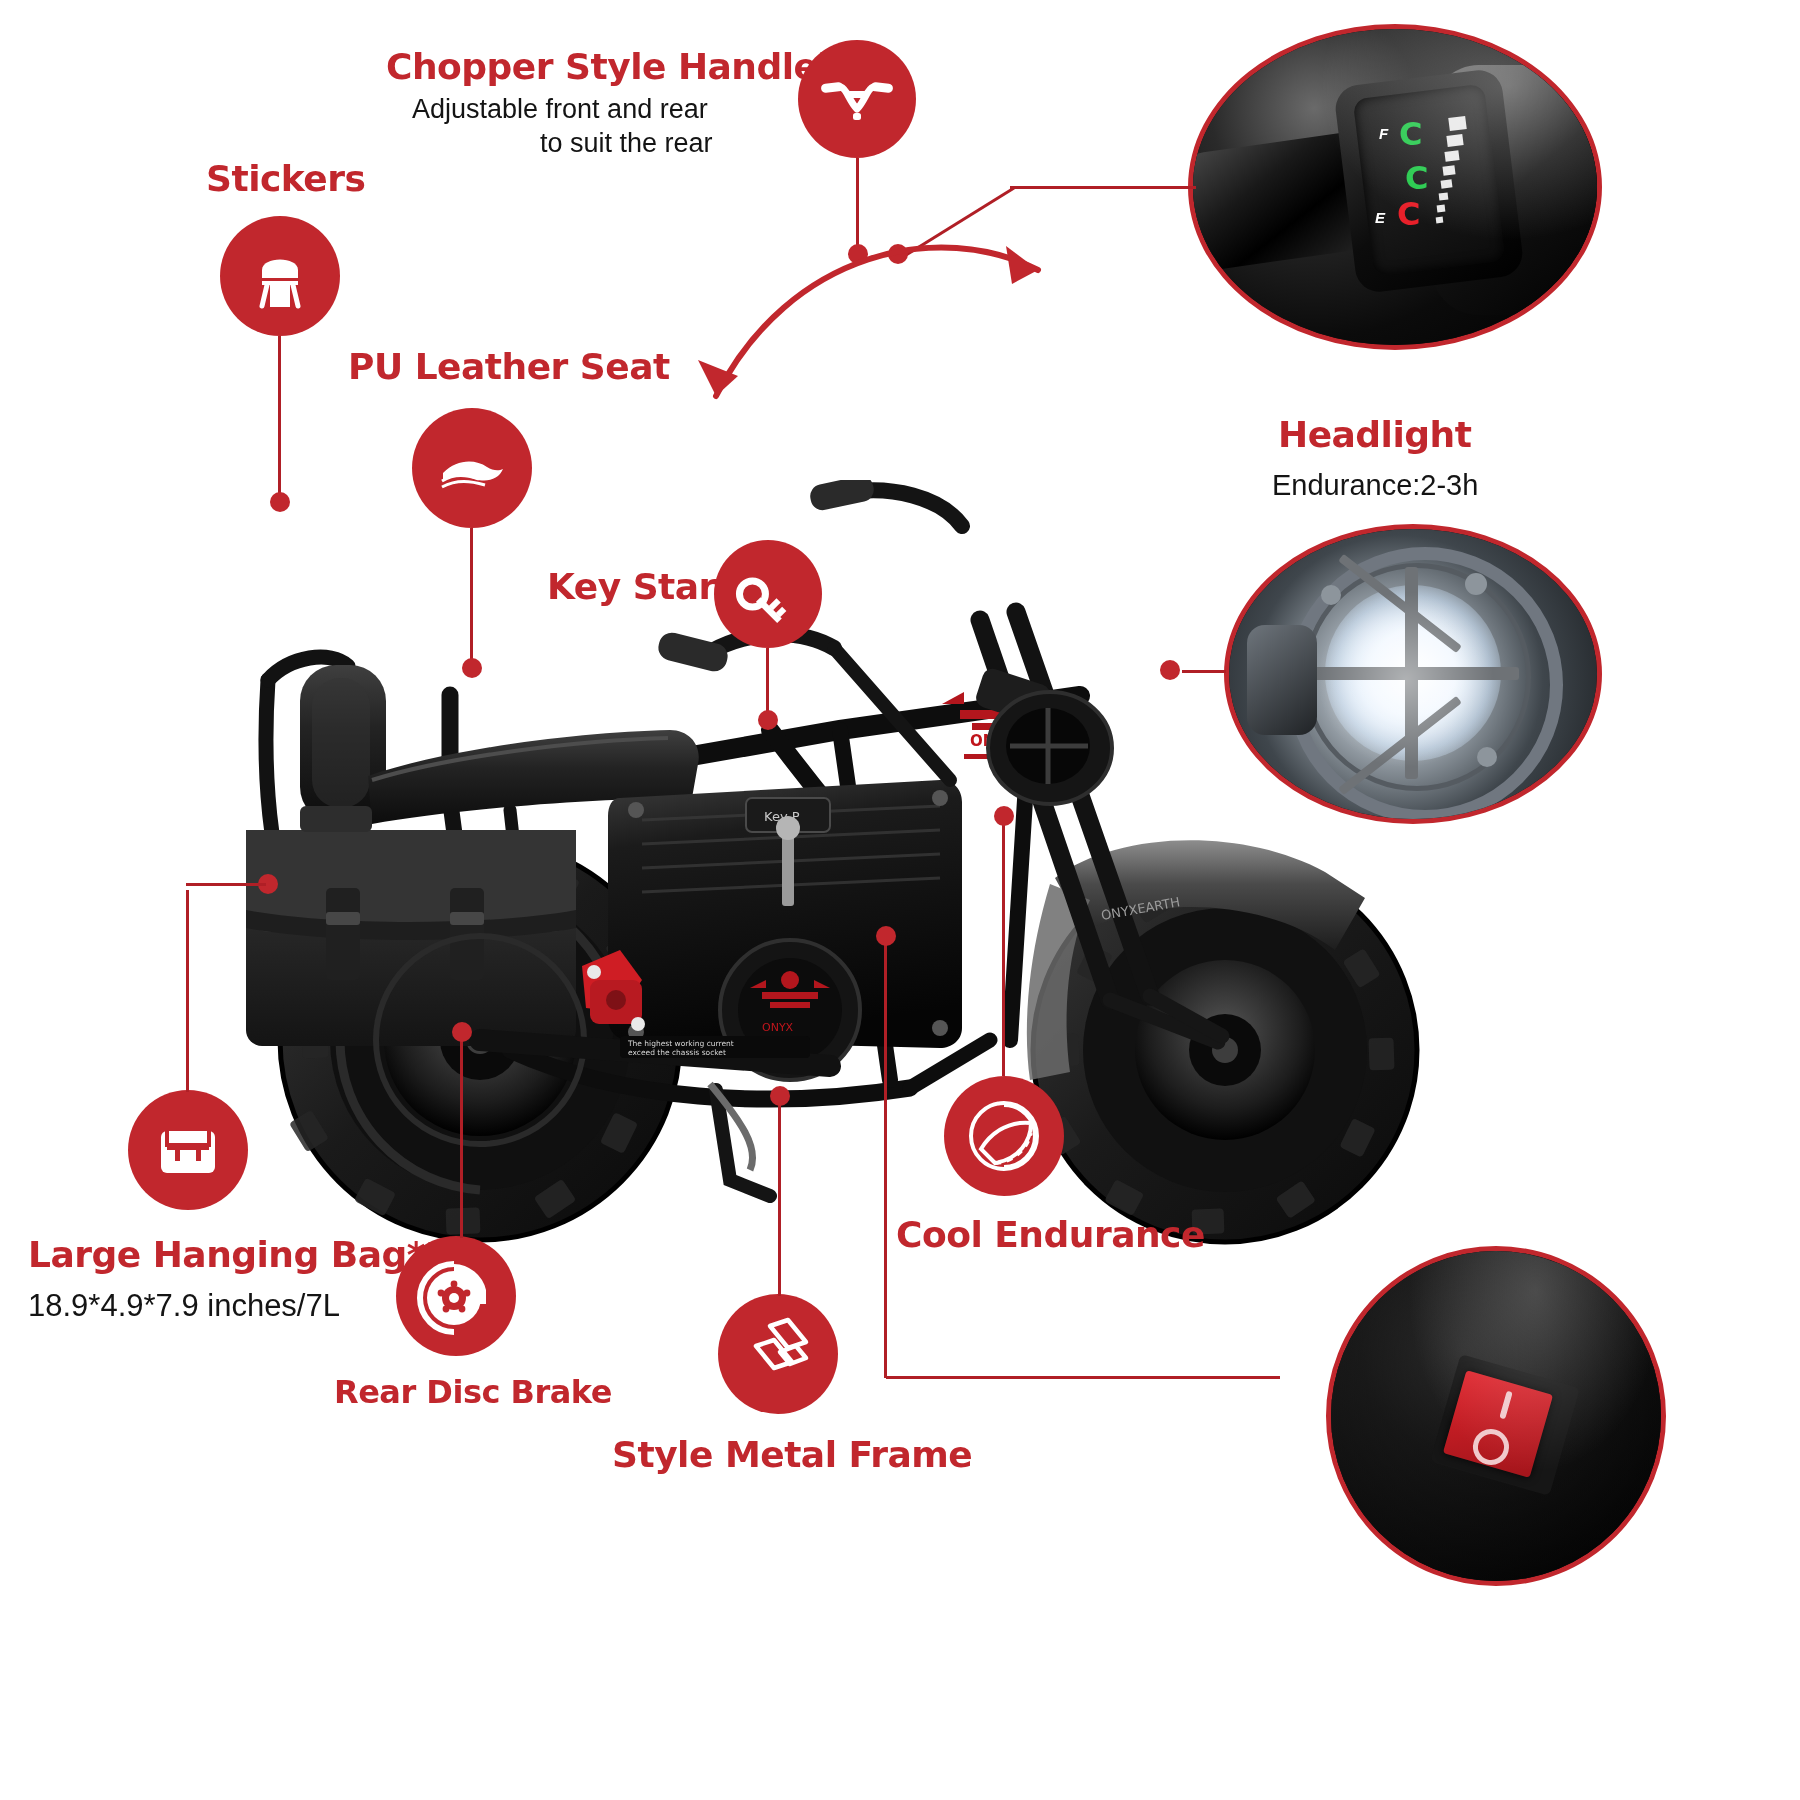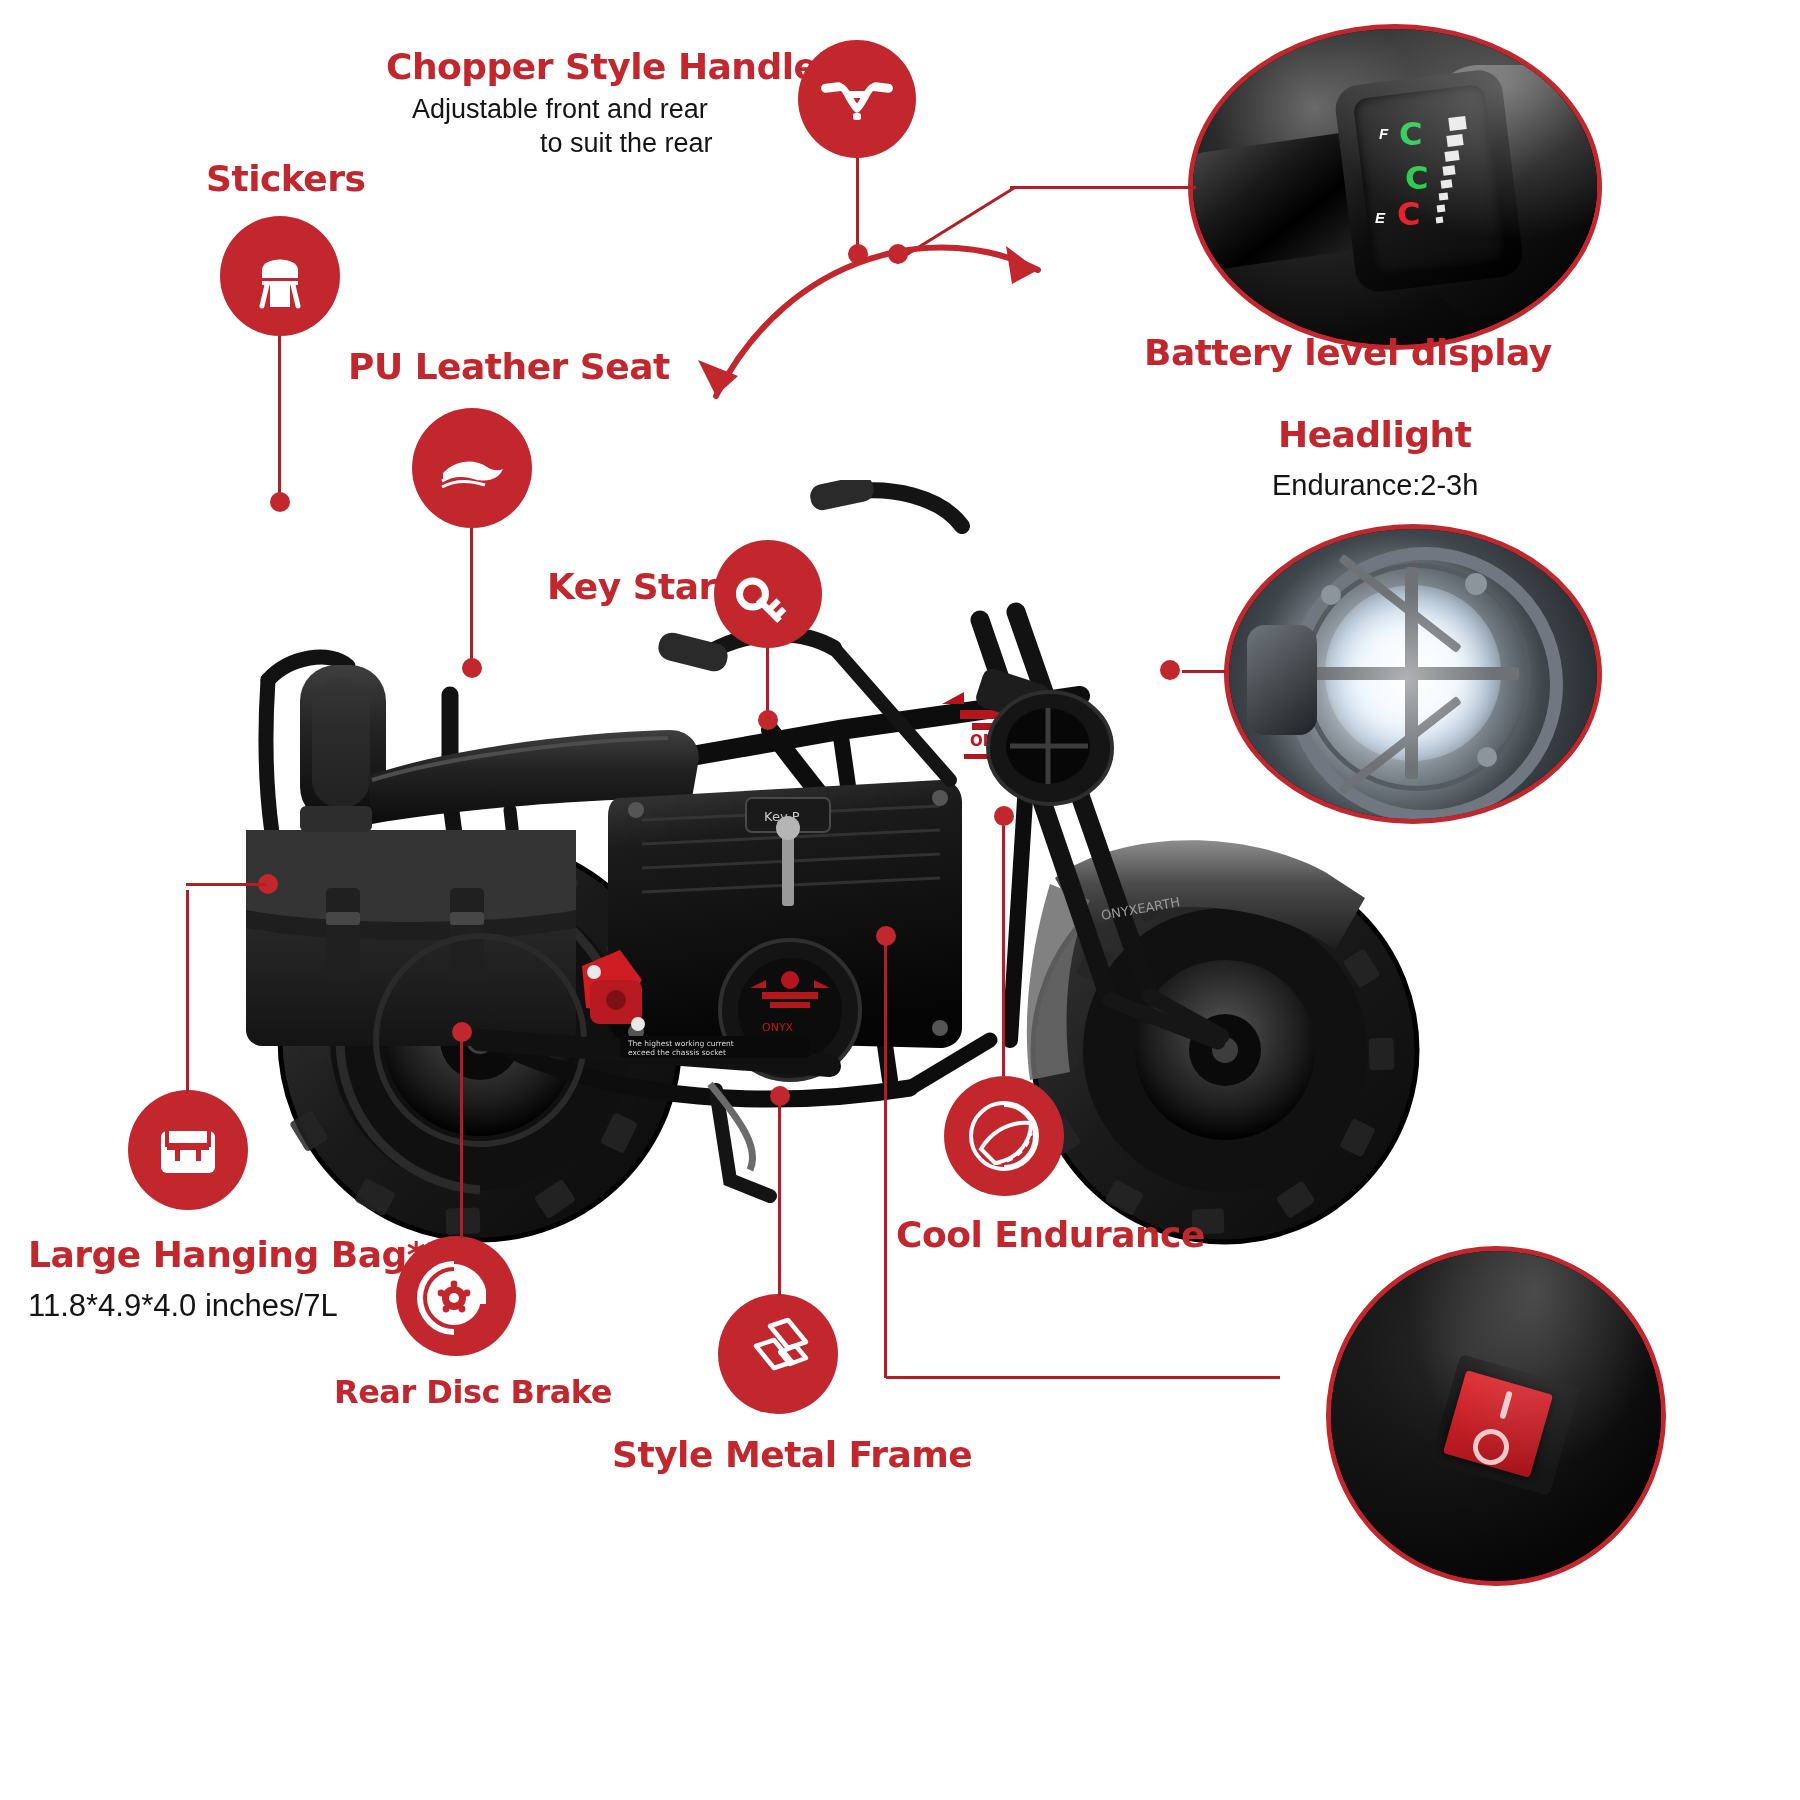--- a/index.html
+++ b/index.html
@@ -397,21 +397,20 @@
     <div class="tick" style="left:254px;top:106px;width:16px;height:11px;transform:rotate(-7deg);"></div>
     <div class="tick" style="left:252px;top:122px;width:14px;height:10px;transform:rotate(-7deg);"></div>
     <div class="tick" style="left:250px;top:137px;width:12px;height:9px;transform:rotate(-7deg);"></div>
     <div class="tick" style="left:248px;top:151px;width:11px;height:8px;transform:rotate(-7deg);"></div>
     <div class="tick" style="left:246px;top:164px;width:9px;height:7px;transform:rotate(-7deg);"></div>
     <div class="tick" style="left:244px;top:176px;width:8px;height:7px;transform:rotate(-7deg);"></div>
     <div class="tick" style="left:243px;top:188px;width:7px;height:6px;transform:rotate(-7deg);"></div>
 
     <div class="ph" style="background:radial-gradient(ellipse at 78% 18%, rgba(255,255,255,.30) 0%, rgba(255,255,255,0) 42%);"></div>
   </div>
-  <div class="abs title" style="left:1144px;top:334px;font-size:36px;">Battery level display</div>
 
   <div class="abs line-h" style="left:1010px;top:186px;width:186px;"></div>
   <svg class="abs" style="left:896px;top:182px;" width="130" height="82">
     <line x1="2" y1="78" x2="118" y2="6" stroke="#b01f26" stroke-width="3"></line>
   </svg>
   <div class="abs dot" style="left:888px;top:244px;width:20px;height:20px;"></div>
 
   <svg class="abs" style="left:690px;top:226px;" width="370" height="240">
     <path d="M348 44 C250 -6 100 24 26 170" fill="none" stroke="#c1272d" stroke-width="6" stroke-linecap="round"></path>
     <polygon points="348,44 316,20 322,58" fill="#c1272d"></polygon>
@@ -452,21 +451,21 @@
       <path d="M20 22 L20 36 L62 36 L62 22" fill="none" stroke="#c1272d" stroke-width="4"></path>
       <rect x="20" y="36" width="42" height="5" fill="#c1272d"></rect>
       <rect x="28" y="36" width="5" height="16" fill="#c1272d"></rect>
       <rect x="49" y="36" width="5" height="16" fill="#c1272d"></rect>
     </svg>
   </div>
   <div class="abs line-v" style="left:186px;top:890px;height:202px;"></div>
   <div class="abs dot" style="left:258px;top:874px;width:20px;height:20px;"></div>
   <div class="abs line-h" style="left:186px;top:883px;width:80px;"></div>
   <div class="abs title" style="left:28px;top:1236px;font-size:36px;">Large Hanging Bag*2</div>
-  <div class="abs sub" style="left:28px;top:1288px;font-size:31px;">11.8*4.9*4.0 inches/7L</div>
+  <div class="abs sub" style="left:28px;top:1288px;font-size:31px;">18.9*4.9*7.9 inches/7L</div>
 
   <div class="abs badge" style="left:396px;top:1236px;width:120px;height:120px;">
     <svg width="84" height="84" viewBox="0 0 84 84">
       <circle cx="40" cy="44" r="27" fill="#fff"></circle>
       <circle cx="40" cy="44" r="12" fill="#c1272d"></circle>
       <circle cx="40" cy="44" r="5" fill="#fff"></circle>
       <g fill="#c1272d">
         <circle cx="40" cy="30" r="3.4"></circle>
         <circle cx="53" cy="39" r="3.4"></circle>
         <circle cx="48" cy="55" r="3.4"></circle>

